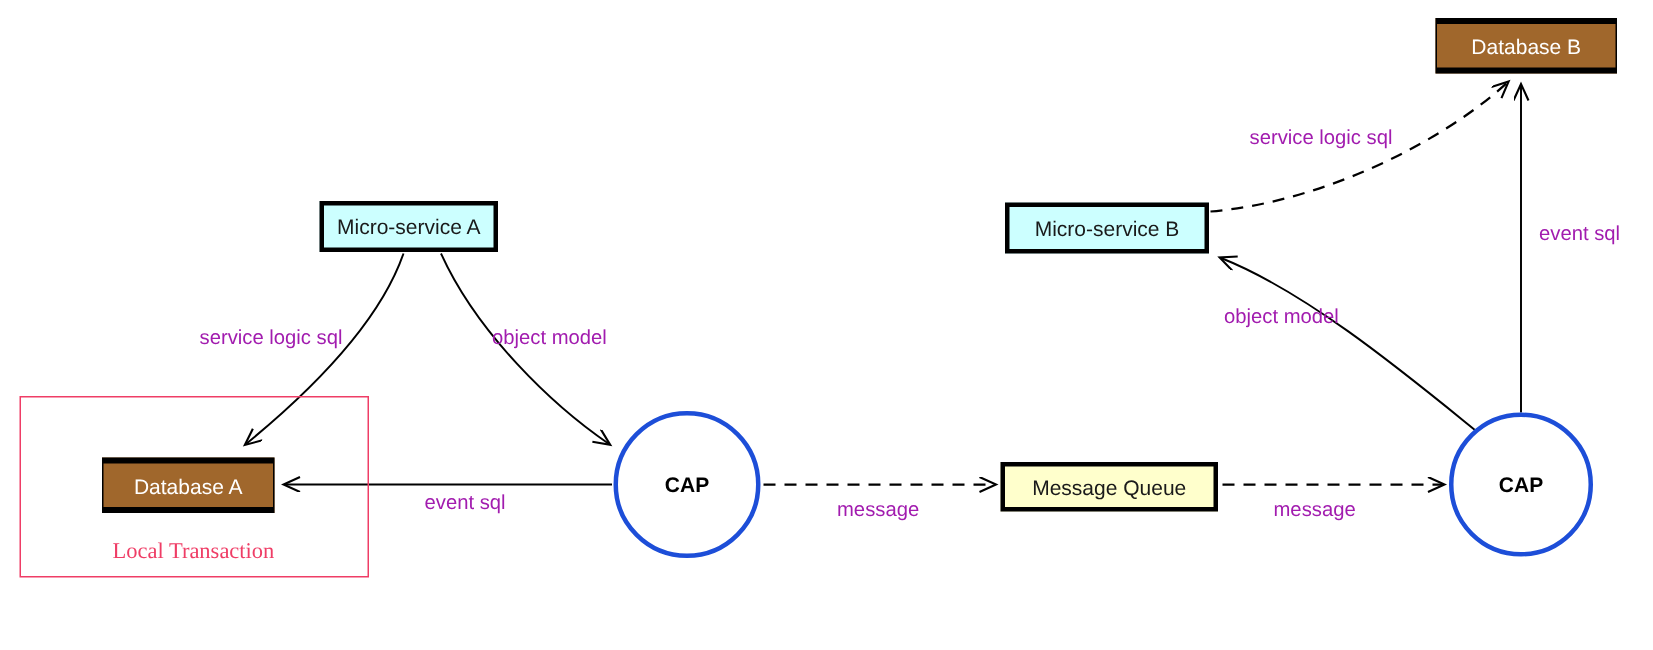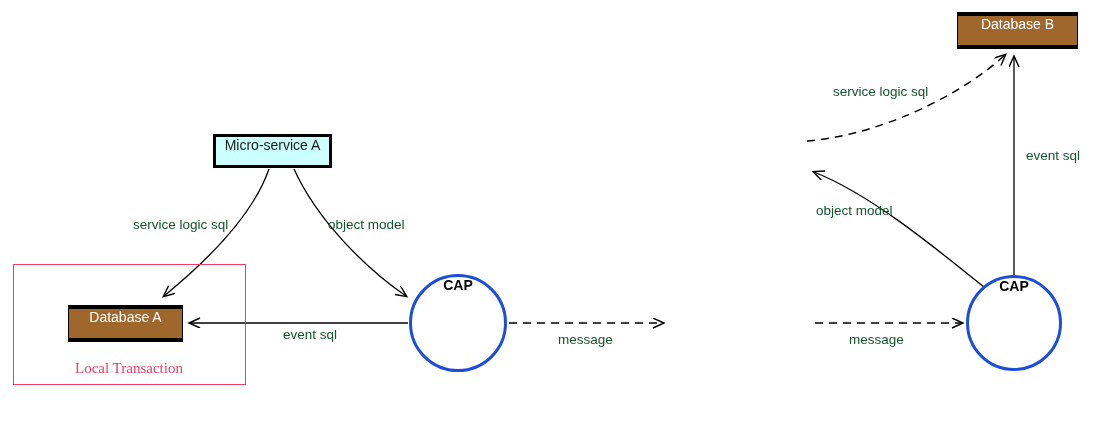--- a/index.html
+++ b/index.html
@@ -22,21 +22,21 @@
     position: absolute;
     left: 0;
     top: 0;
     width: 1102px;
     height: 433px;
   }
   .node {
     position: absolute;
     box-sizing: border-box;
     display: flex;
-    align-items: flex-start;
+    align-items: center;
     justify-content: center;
     white-space: nowrap;
   }
   .svc-box {
     background: #ccffff;
     border: 3px solid #000000;
     font-size: 14px;
     color: #1a1a1a;
     font-family: "Liberation Sans", sans-serif;
   }
@@ -76,21 +76,21 @@
     position: absolute;
     font-family: "Liberation Serif", serif;
     font-size: 15px;
     color: #ef3d66;
     white-space: nowrap;
   }
   .edge-label {
     position: absolute;
     font-family: "Liberation Sans", sans-serif;
     font-size: 13.5px;
-    color: #14532d;
+    color: #a21caf;
     white-space: nowrap;
     background: transparent;
   }
 </style>
 </head>
 <body>
 
 <div id="canvas">
 
   <svg class="layer" viewBox="0 0 1102 433" xmlns="http://www.w3.org/2000/svg">
@@ -117,29 +117,35 @@
     <path d="M 1014,275 L 1014,57" fill="none" stroke="#000000" stroke-width="1.3" marker-end="url(#arrowOpen)"></path>
   </svg>
 
   <div class="frame" style="left:13px; top:264px; width:233px; height:121px;"></div>
   <div class="frame-caption" style="left:75px; top:360px;text-align:right;">Local Transaction</div>
 
   <div class="node svc-box" style="left:213px; top:134px; width:119px; height:34px;">
     <span>Micro-service A</span>
   </div>
 
+  <div class="node svc-box" style="left:670px; top:135px; width:136px; height:34px;">
+    <span>Micro-service B</span>
+  </div>
 
   <div class="node db-box" style="left:68px; top:305px; width:115px; height:37px;">
     <span>Database A</span>
   </div>
 
   <div class="node db-box" style="left:957px; top:12px; width:121px; height:37px;">
     <span>Database B</span>
   </div>
 
+  <div class="node mq-box" style="left:667px; top:308px; width:145px; height:33px;">
+    <span>Message Queue</span>
+  </div>
 
   <div class="node cap-circle" style="left:409px; top:274px; width:98px; height:98px;">
     <span>CAP</span>
   </div>
 
   <div class="node cap-circle" style="left:966px; top:275px; width:96px; height:96px;">
     <span>CAP</span>
   </div>
 
   <div class="edge-label" style="left:133px; top:217px;">service logic sql</div>

